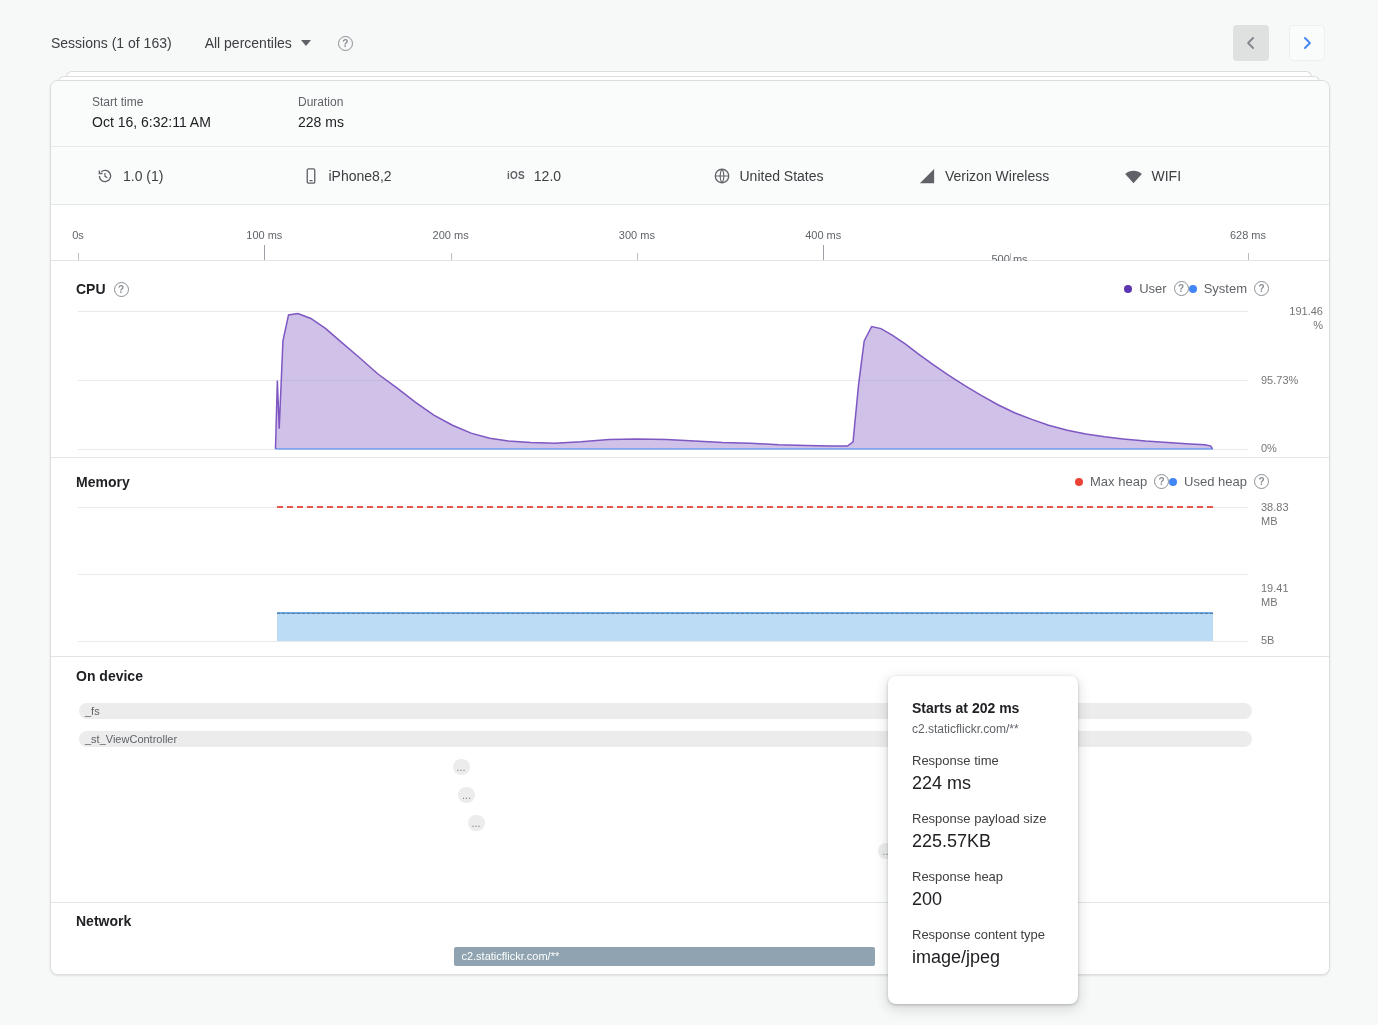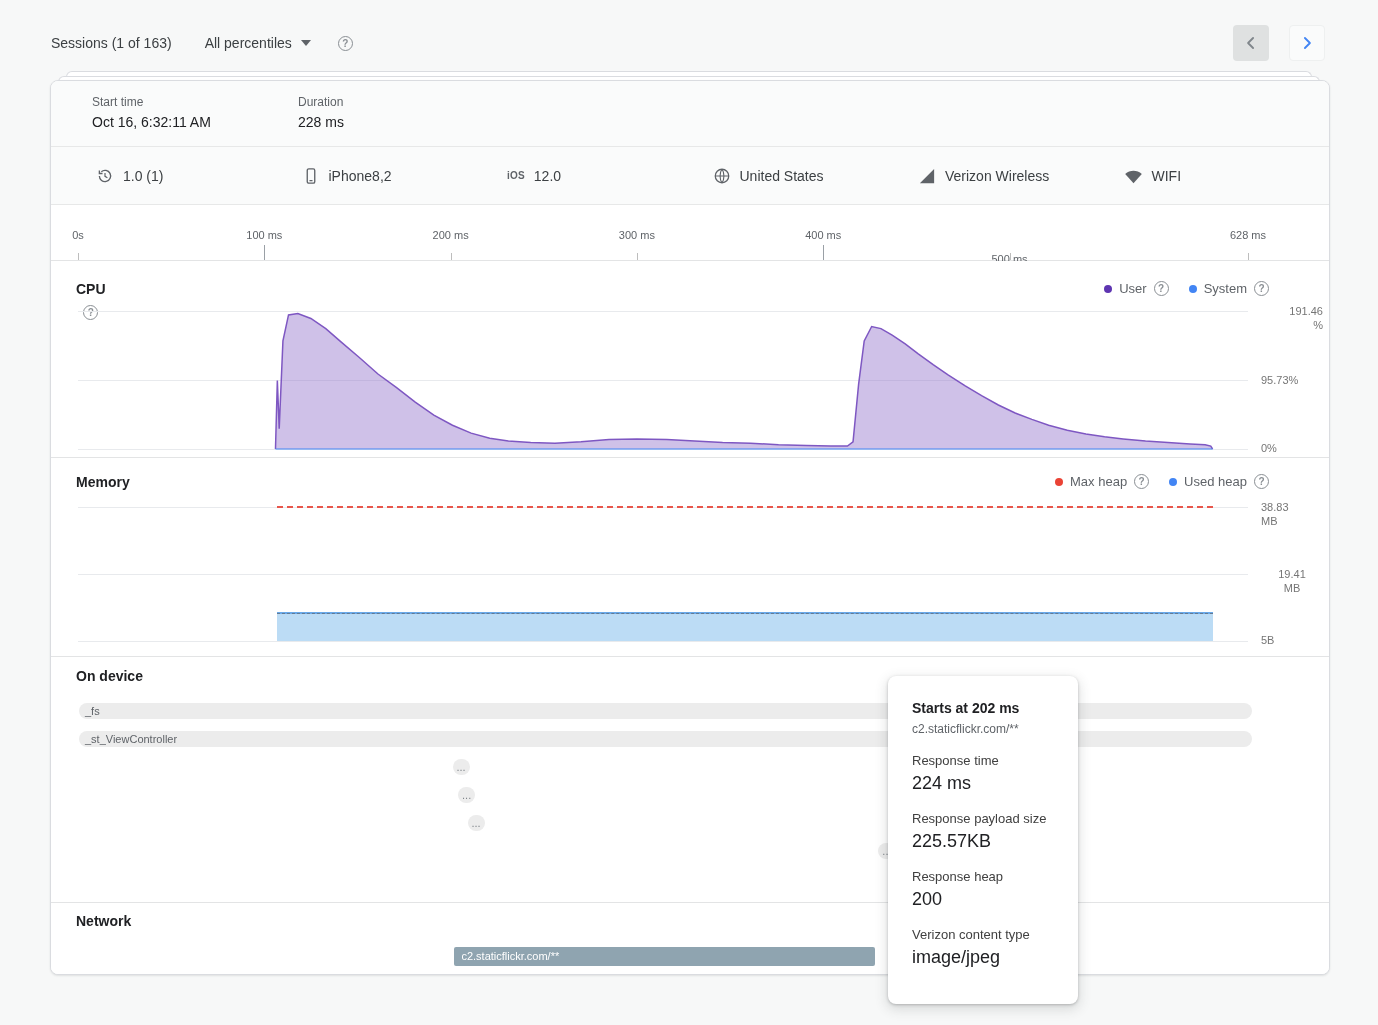--- a/index.html
+++ b/index.html
@@ -41,22 +41,22 @@
   .tick-label { position:absolute; top:24px; transform:translateX(-50%); font-size:11px; color:#5f6368; white-space:nowrap; }
   .tick-mark { position:absolute; bottom:0; width:1px; height:7px; background:#bdbdbd; }
   .tick-mark.major { height:15px; background:#9aa0a6; }
 
   
   .section { position:relative; background:#fff; }
   .sec-cpu { height:197px; border-bottom:1px solid #e3e4e5; }
   .sec-mem { height:199px; border-bottom:1px solid #e3e4e5; }
   .sec-dev { height:246px; border-bottom:1px solid #e3e4e5; }
   .sec-net { height:71px; }
-  .sec-title { position:absolute; left:25px; font-size:14px; font-weight:bold; color:#202124; display:flex; align-items:center; gap:8px;flex-direction:column; }
-  .legend { position:absolute; right:60px; display:flex; gap:20px; align-items:center; font-size:13px; color:#5f6368; }
+  .sec-title { position:absolute; left:25px; font-size:14px; font-weight:bold; color:#202124; display:flex; align-items:center; gap:8px; }
+  .legend { position:absolute; right:60px; display:flex; align-items:center; font-size:13px; color:#5f6368; }
   .legend-item { display:flex; align-items:center; gap:7px; }
   .dot { width:8px; height:8px; border-radius:50%; flex:none; }
 
   .plot { position:absolute; left:27px; width:1170px; }
   .gridline { position:absolute; left:0; right:0; height:1px; background:#e8eaed; }
   .plot svg { position:absolute; inset:0; width:100%; height:100%; overflow:visible; }
   .ylabel { position:absolute; left:1210px; width:62px; font-size:11px; color:#757575; line-height:1.25; white-space:pre-line; }
 
   
   .mem-max { position:absolute; border-top:2px dashed #e8564b; }
@@ -242,21 +242,21 @@
         <div class="gridline" style="top:6px;"></div>
         <div class="gridline" style="top:73px;"></div>
         <div class="gridline" style="top:140px;"></div>
         <div class="mem-max" style="left: 17.0382%; width: 79.9363%; top: 4.93835px; border-top-color: rgb(232, 86, 75);"></div>
         <div class="mem-band" style="left: 17.0382%; width: 79.9363%; height: 29.0012px; background-color: rgb(188, 220, 245); border-top-color: rgb(106, 169, 233);">
           <div class="mem-band-dash"></div>
         </div>
       </div>
       <div class="ylabel" style="top:43px;">38.83
 MB</div>
-      <div class="ylabel" style="top:110px;text-align:center;">19.41
+      <div class="ylabel" style="top:124px;">19.41
 MB</div>
       <div class="ylabel" style="top:176px;">5B</div>
     </div>
 
     <div class="section sec-dev">
       <div class="sec-title" style="top:11px;align-items:center;">
         <span>On device</span>
       </div>
       <div class="trace-rows">
           <div class="trace-row">
@@ -295,17 +295,17 @@
 
   <div class="tooltip">
     <div class="tt-title">Starts at 202 ms</div>
     <div class="tt-url">c2.staticflickr.com/**</div>
     <div class="tt-label">Response time</div>
     <div class="tt-value">224 ms</div>
     <div class="tt-label">Response payload size</div>
     <div class="tt-value">225.57KB</div>
     <div class="tt-label">Response heap</div>
     <div class="tt-value">200</div>
-    <div class="tt-label">Verizon content type</div>
+    <div class="tt-label">Response content type</div>
     <div class="tt-value">image/jpeg</div>
   </div>
 
 </div>
 
 </body></html>

